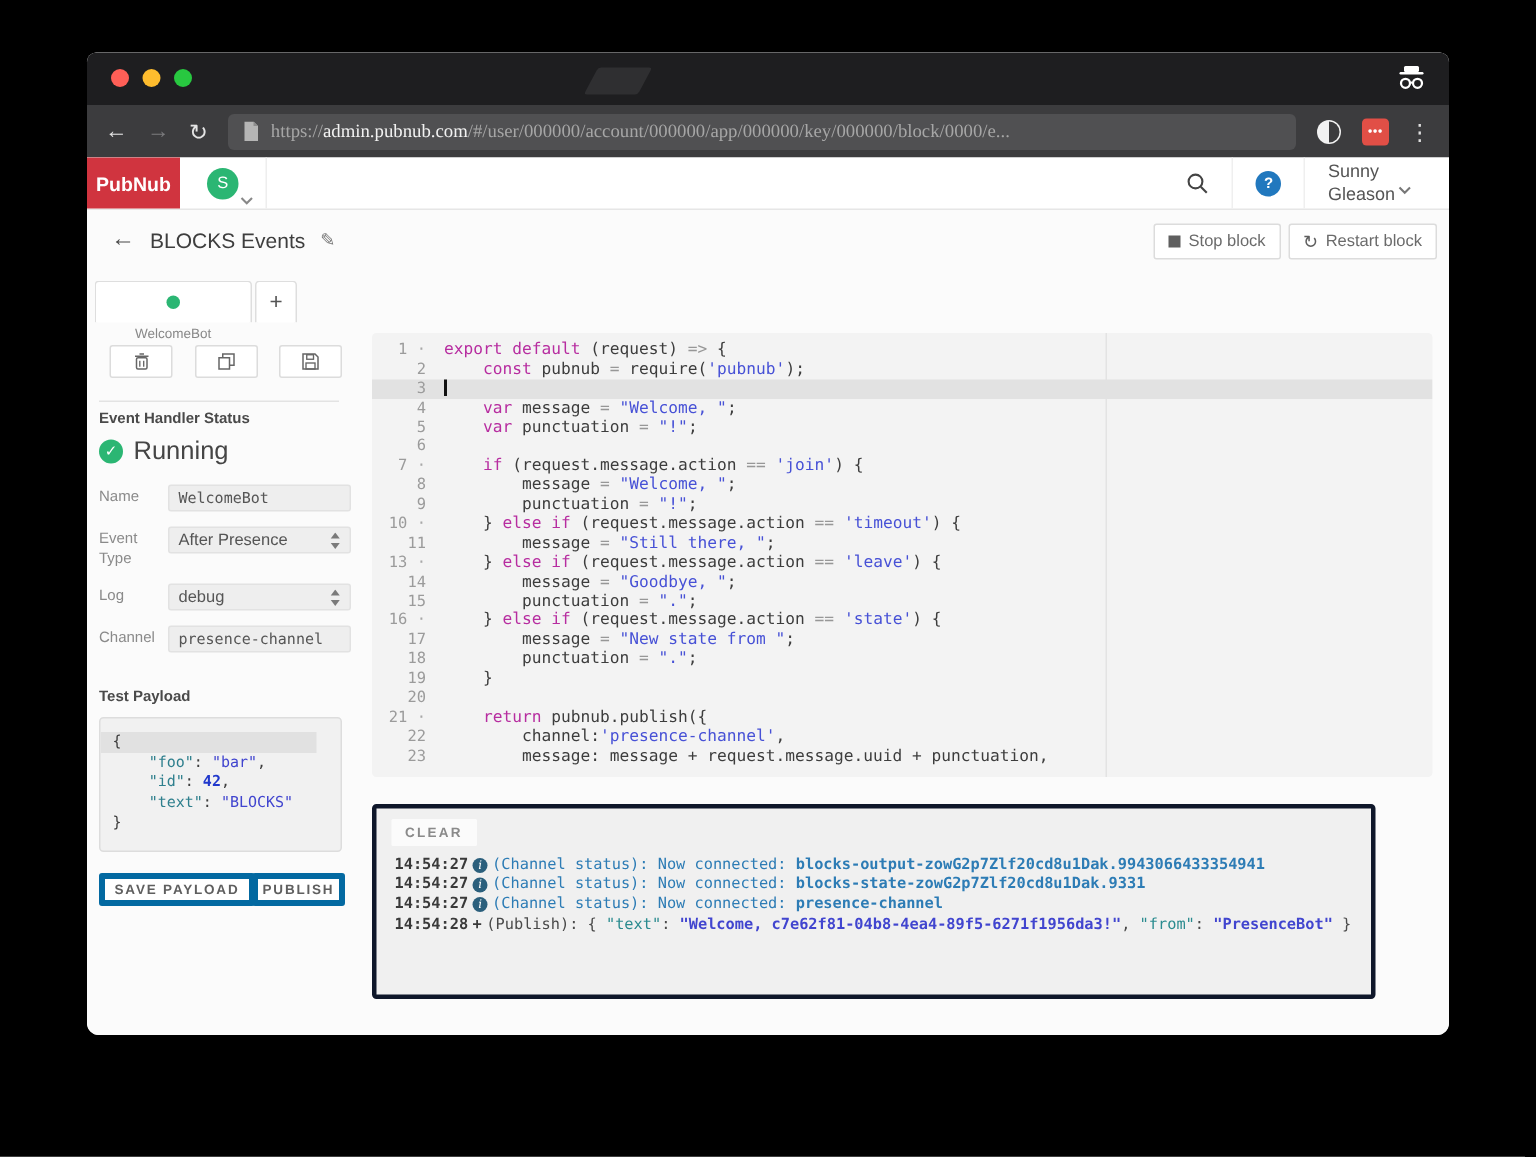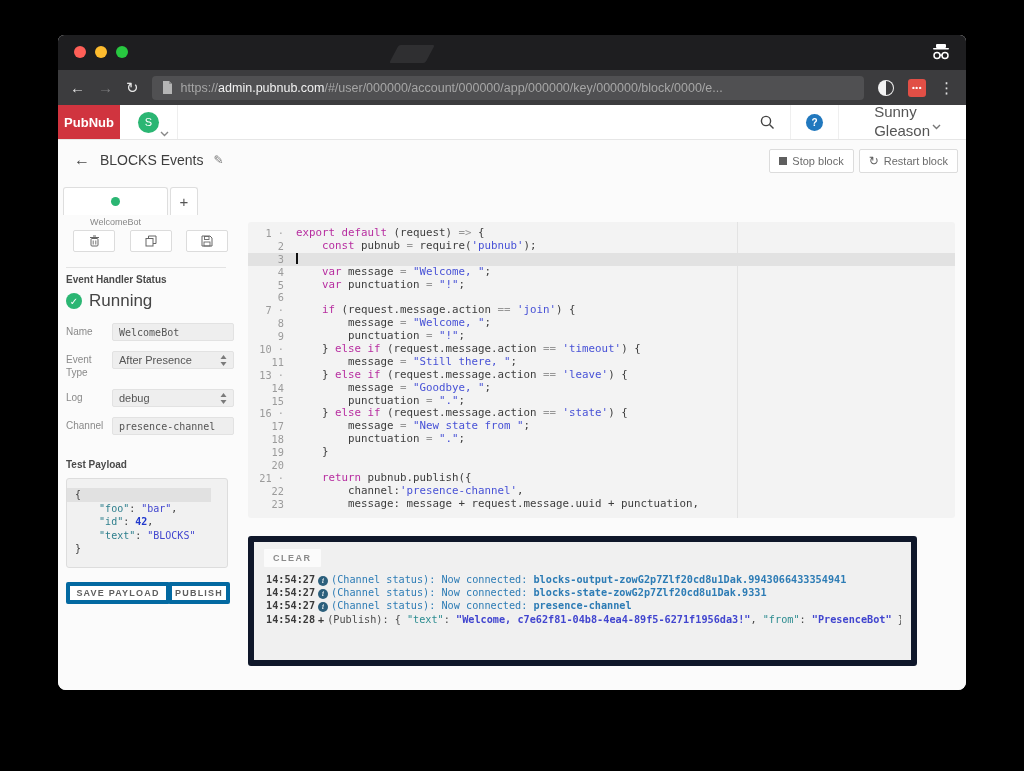--- a/index.html
+++ b/index.html
@@ -26,41 +26,41 @@
   #newtab { position:absolute; left:336px; top:10px; width:36px; height:18px; background:#2f2f31;
             transform:skewX(-28deg); border-radius:2px; }
   #incog { position:absolute; right:14px; top:8px; }
 
   
   #urlbar { height:35px; background:#3c3c3e; display:flex; align-items:center; padding:0 12px; gap:13px; }
   .nav-ic { font-size:15px; color:#e4e4e4; }
   #fwd-icon { color:#7b7b7d; }
   #url-field { flex:1; height:24px; background:#505052; border-radius:4px;
                display:flex; align-items:center; padding:0 10px; gap:8px; overflow:hidden; }
-  #url-text { font-size:12.5px; white-space:nowrap; overflow:hidden; }
+  #url-text { font-size:12.5px; white-space:nowrap; overflow:hidden;font-family:Liberation Serif, serif; }
   .url-dim { color:#a6a6a6; } .url-dom { color:#f2f2f2; }
   #ext-red { width:18px; height:18px; border-radius:3px; background:#e14f46; color:#fff; font-size:8px;
              letter-spacing:.5px; display:flex; align-items:center; justify-content:center; font-weight:bold; }
   #menu-dots { color:#e0e0e0; font-size:15px; }
 
   
   #appbar { height:35px; background:#fff; border-bottom:1px solid #e6e6e6; display:flex; align-items:stretch; }
   #logo { width:62px; background:#d0343f; color:#fff; font-size:13px; font-weight:bold;
           display:flex; align-items:center; justify-content:center; }
   #acct { position:relative; width:58px; display:flex; align-items:center; justify-content:center;
           border-right:1px solid #eee; }
   #avatar { width:21px; height:21px; border-radius:50%; background:#2bb673; color:#fff; font-size:11px;
             display:flex; align-items:center; justify-content:center; }
   #acct-chev { position:absolute; right:8px; bottom:2px; }
   #appbar-right { margin-left:auto; display:flex; align-items:center; }
   .hdr-sep { width:1px; height:100%; background:#efefef; }
   .hdr-cell { padding:0 15px; display:flex; align-items:center; height:100%; }
   #help-bub { width:17px; height:17px; border-radius:50%; background:#2178be; color:#fff; font-size:10px;
               font-weight:bold; display:flex; align-items:center; justify-content:center; }
-  #user-name { font-size:15px; color:#555; line-height:1.25;margin-left:20px; }
+  #user-name { font-size:12px; color:#555; line-height:1.25; }
   #user-chev { margin:10px 10px 0 2px; }
 
   
   #content { position:absolute; top:105px; left:0; right:0; bottom:0; background:#fbfbfb; }
 
   #title-row { position:absolute; top:11px; left:16px; display:flex; align-items:center; gap:10px; }
   #back-ic { font-size:16px; color:#4a4a4a; }
   #page-title { font-size:14px; color:#3e3e3e; }
   #pencil-ic { font-size:12px; color:#787878; }
   #block-btns { position:absolute; top:9px; right:8px; display:flex; gap:5px; }
@@ -117,21 +117,21 @@
   .ed-row.active { background:#e2e2e2; }
   .gut { width:40px; flex:0 0 auto; color:#9b9b9b; font-size:10.3px; text-align:right; padding-right:4px; }
   .fold { color:#a8a8a8; }
   .code { white-space:pre; padding-left:8px; color:#3d3d3d; }
   .kw { color:#b72da0; } .str { color:#4751d6; } .op { color:#979797; }
   .key { color:#2e7f8d; } .val { color:#4145cf; } .num { color:#2038cc; font-weight:bold; }
   .cursor { display:inline-block; width:1.5px; height:11px; background:#111; vertical-align:text-top; }
 
   
   #console { position:absolute; left:190px; top:396px; width:669px; height:130px; background:#f0f0f0;
-             border:6px solid #0f172a; border-radius:3px; overflow:hidden; }
+             border:3px solid #0f172a; border-radius:3px; overflow:hidden; }
   #clear-btn { position:absolute; top:7px; left:10px; background:#fbfbfb; color:#8a8a8a; font-size:9px;
                letter-spacing:1.5px; font-weight:bold; padding:4px 9px; border-radius:1px; }
   #console-lines { position:absolute; top:31px; left:12px; right:10px; }
   .c-line { font-family:"DejaVu Sans Mono", monospace; font-size:10.2px; line-height:13.2px;
             white-space:nowrap; overflow:hidden; }
   .c-ts { color:#3a3a3a; font-weight:bold; }
   .c-info { display:inline-block; width:10px; height:10px; border-radius:50%; background:#2b5f7c; color:#fff;
             font-size:8px; line-height:10px; text-align:center; font-style:italic;
             font-family:"DejaVu Serif", serif; margin:0 3px; }
   .c-plus { color:#3a3a3a; font-weight:bold; margin:0 3px; }

